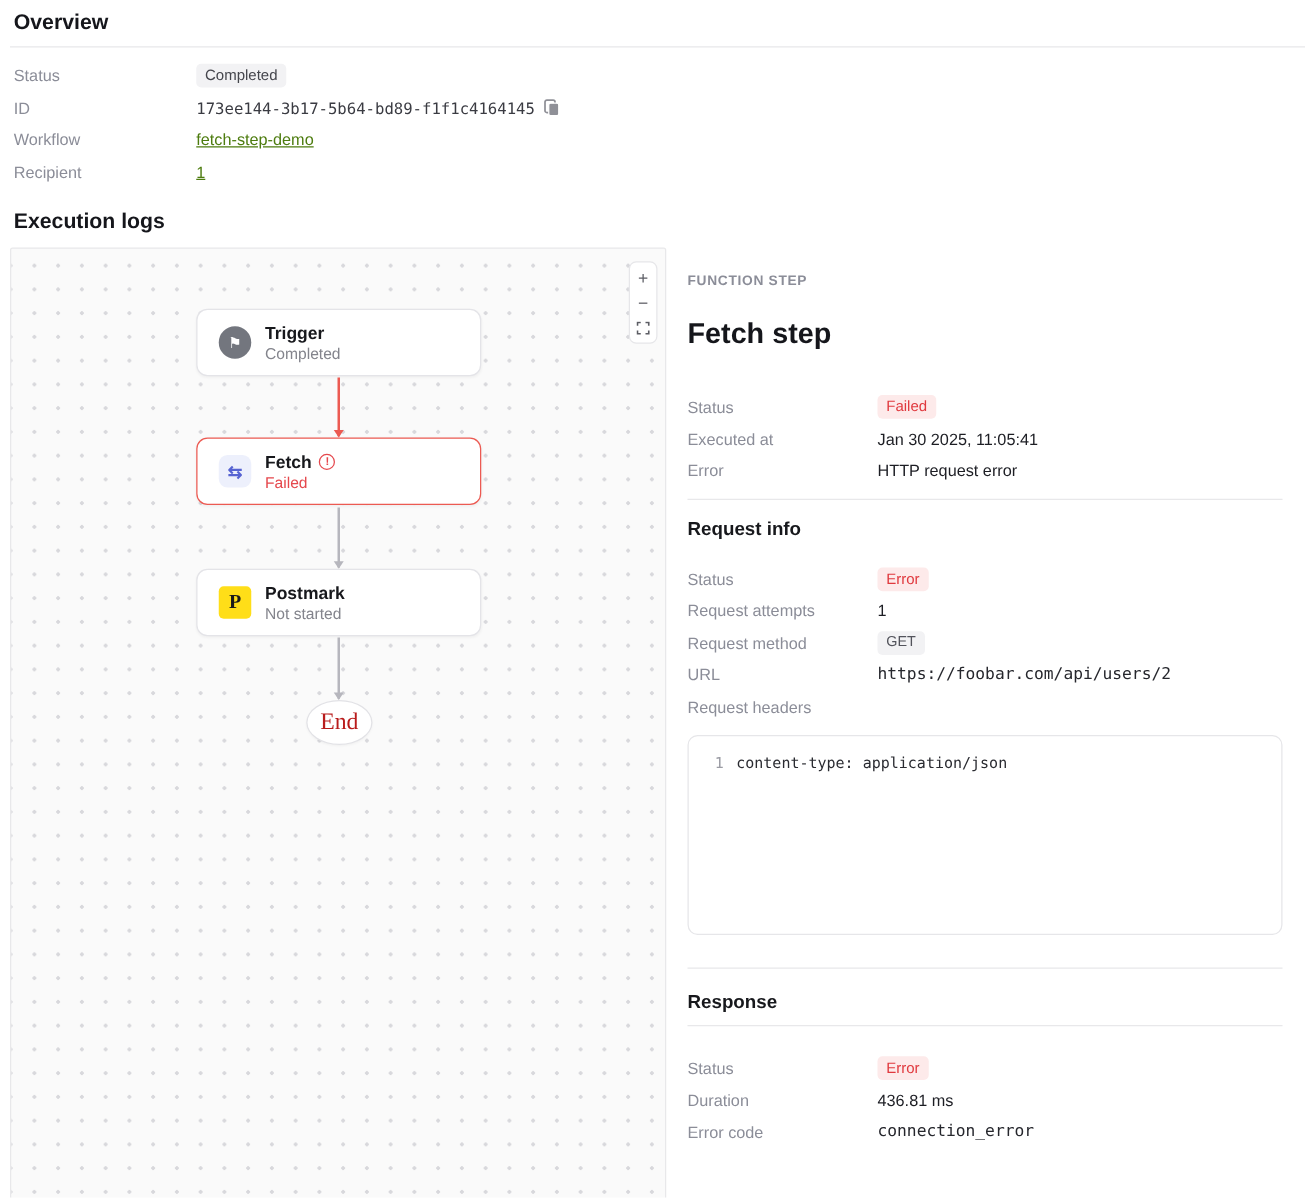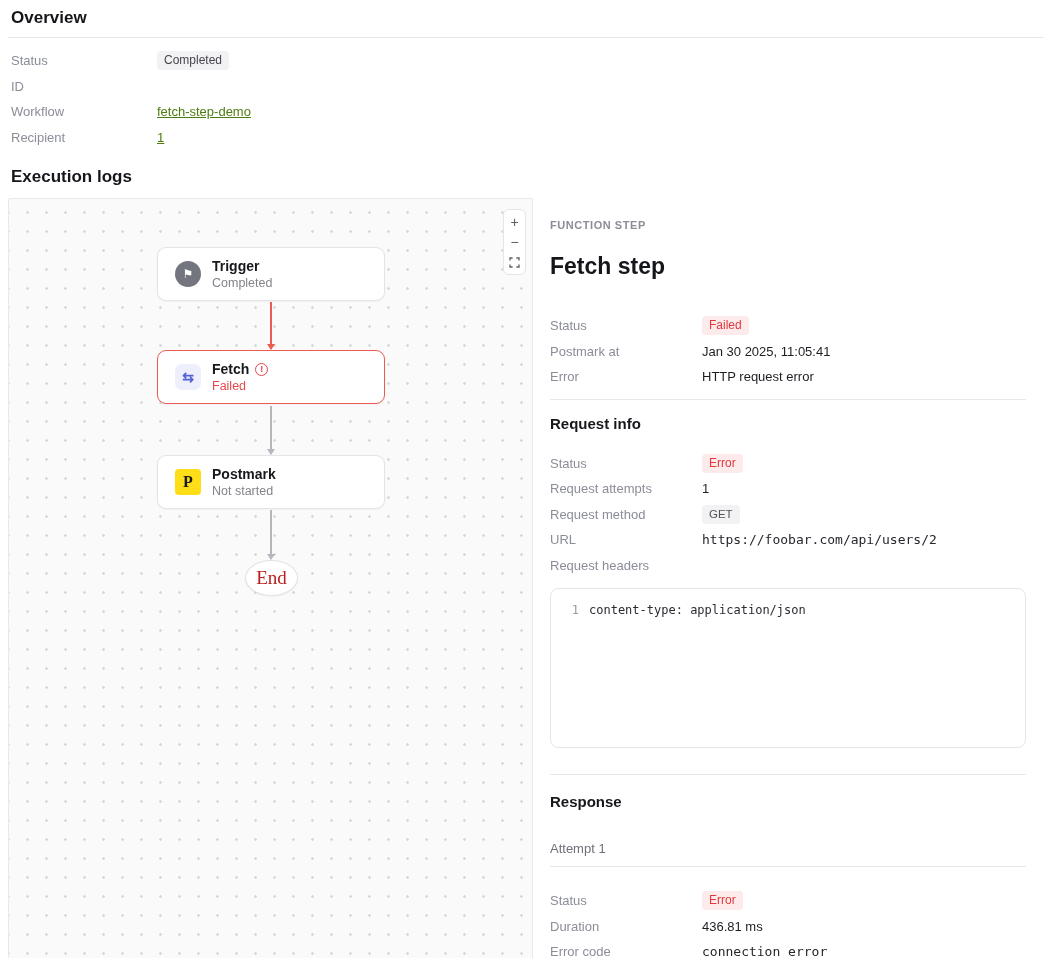--- a/index.html
+++ b/index.html
@@ -95,20 +95,29 @@
 
   <div class="kv-rows">
     <div class="kv">
       <div class="kv-label">Status</div>
       <div class="kv-value">
           <span class="badge badge-gray">Completed</span>
         </div>
     </div>
     <div class="kv">
       <div class="kv-label">ID</div>
+      <div class="kv-value">
+        <span class="mono">173ee144-3b17-5b64-bd89-f1f1c4164145</span>
+        <span class="copy-icon">
+          <svg width="13" height="14" viewBox="0 0 13 14">
+              <rect x="1" y="1" width="8" height="10" rx="1.5" fill="none" stroke="#8f9097" stroke-width="1.4"></rect>
+              <rect x="4" y="3.5" width="8" height="10" rx="1.5" fill="#8f9097" stroke="#fff" stroke-width="1"></rect>
+            </svg>
+        </span>
+      </div>
     </div>
     <div class="kv">
       <div class="kv-label">Workflow</div>
       <div class="kv-value">
           <a class="link" href="#">fetch-step-demo</a>
         </div>
     </div>
     <div class="kv">
       <div class="kv-label">Recipient</div>
       <div class="kv-value">
@@ -181,21 +190,21 @@
     <div class="detail">
       <div class="kicker">FUNCTION STEP</div>
       <div class="detail-title">Fetch step</div>
 
       <div class="drows" style="margin-top:33px;">
         <div class="drow">
           <div class="drow-label">Status</div>
           <div class="drow-value"><span class="badge badge-red">Failed</span></div>
         </div>
         <div class="drow">
-          <div class="drow-label">Postmark at</div>
+          <div class="drow-label">Executed at</div>
           <div class="drow-value">Jan 30 2025, 11:05:41</div>
         </div>
         <div class="drow">
           <div class="drow-label">Error</div>
           <div class="drow-value">HTTP request error</div>
         </div>
       </div>
 
       <div class="sec-rule" style="margin-top:9px;"></div>
       <div class="sec-title" style="margin-top:15px;">Request info</div>
@@ -225,21 +234,20 @@
       <div class="codeblock">
         <div class="codeline">
           <span class="lineno">1</span>
           <span class="codetext">content-type: application/json</span>
         </div>
       </div>
 
       <div class="sec-rule" style="margin-top:26px;"></div>
       <div class="sec-title" style="margin-top:18px;">Response</div>
 
-      <div class="attempt-label" style="margin-top:31px;">Attempt 1</div>
       <div class="sec-rule" style="margin-top:10px;"></div>
 
       <div class="drows" style="margin-top:21px;">
         <div class="drow">
           <div class="drow-label">Status</div>
           <div class="drow-value"><span class="badge badge-red">Error</span></div>
         </div>
         <div class="drow">
           <div class="drow-label">Duration</div>
           <div class="drow-value">436.81 ms</div>

